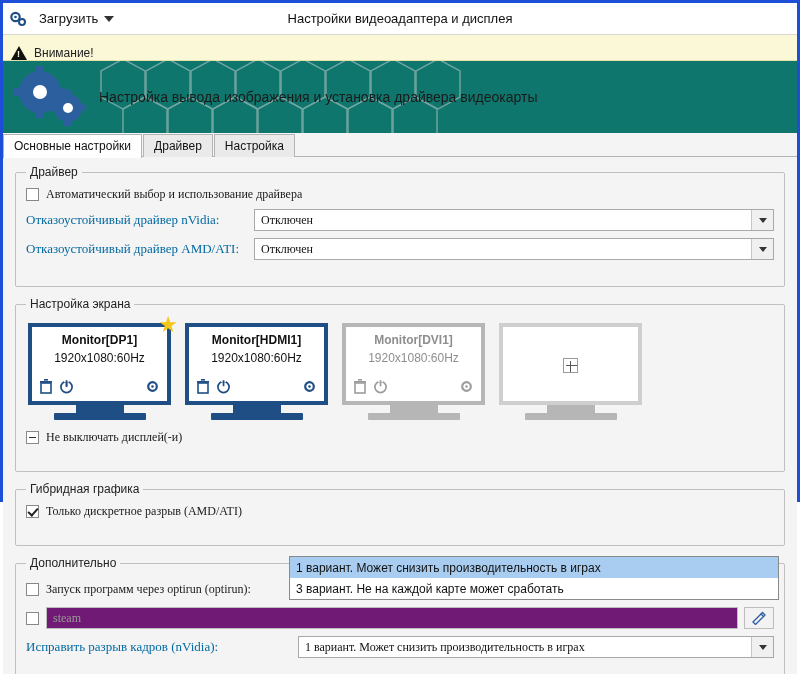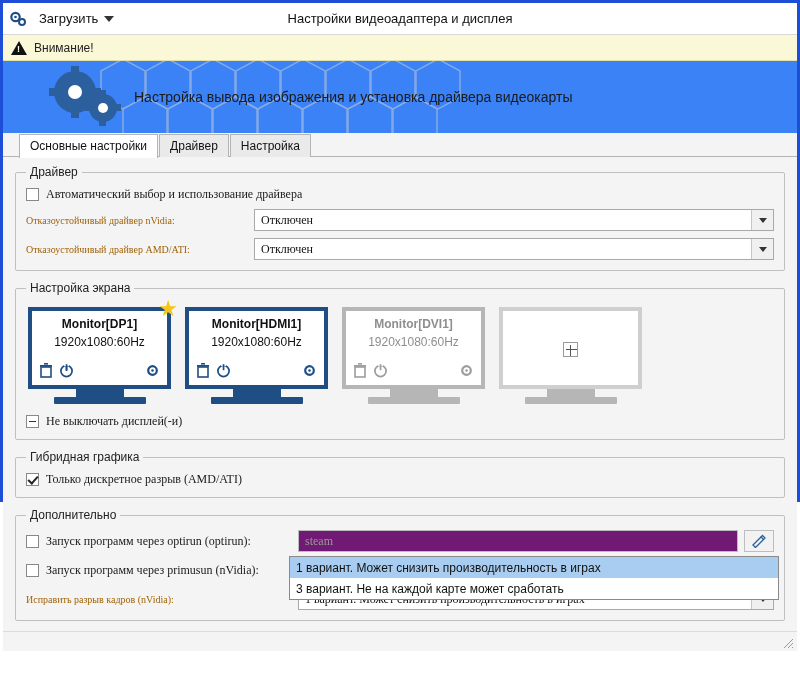--- a/index.html
+++ b/index.html
@@ -41,44 +41,43 @@
     font-size: 13px; color: #111; padding: 3px 6px; cursor: default;
   }
   .caret { width: 0; height: 0; border-left: 5px solid transparent; border-right: 5px solid transparent; border-top: 6px solid #333; }
   .gear-ic { width: 18px; height: 18px; }
   .win-btn { width: 22px; height: 22px; display: flex; align-items: center; justify-content: center; font-size: 15px; color: #222; }
   
   .warnbar {
     height: 26px;
     background: #fbf8d8;
     border-bottom: 1px solid #e3dfa6;
-    display: flex; align-items: center; gap: 7px;
+    display: flex; align-items: flex-end; gap: 7px;
     padding: 0 8px;
     font-size: 12px; color: #222;
     flex: none;
   }
   .warn-tri { width: 0; height: 0; border-left: 8px solid transparent; border-right: 8px solid transparent; border-bottom: 14px solid #111; position: relative; }
   .warn-tri::after { content: "!"; position: absolute; left: -2px; top: 3px; font-size: 9px; color: #fbf8d8; font-weight: bold; }
   
   .banner {
     height: 72px;
-    background: #3b82f6;
+    background: #0f766e;
     position: relative;
     display: flex; align-items: center;
     flex: none;
     overflow: hidden;
-    padding-left: 35px;
   }
   .hexfield { position: absolute; left: 90px; top: -12px; width: 520px; height: 100px; opacity: 0.5; }
   .banner-gears { width: 96px; display: flex; align-items: center; justify-content: center; position: relative; z-index: 2; }
   .banner-text { font-size: 14px; color: #1a1a1a; position: relative; z-index: 2; }
   
   .tabstrip {
     display: flex; align-items: flex-end;
-    padding-left: 16px;
+    padding-left: 0;
     height: 24px;
     flex: none;
     position: relative;
   }
   .tabstrip::after {
     content: ""; position: absolute; left: 0; right: 0; bottom: 0; height: 1px; background: #b4b4b4;
   }
   .tab {
     border: 1px solid #b4b4b4;
     border-bottom: none;
@@ -102,31 +101,31 @@
     border: 1px solid #c0c0c0;
     border-radius: 2px;
     margin: 0 0 10px 0;
     padding: 8px 10px 10px 10px;
     background: #f4f4f4;
   }
   fieldset.group > legend {
     font-size: 12px; color: #222; padding: 0 4px;
   }
   .row { display: flex; align-items: center; margin-bottom: 7px; font-family: Liberation Serif, serif; }
-  .row:last-child { margin-bottom: 0; }
+  .row:last-child { margin-bottom: 16px; }
   .chk {
     width: 13px; height: 13px; border: 1px solid #888; background: #fff;
     display: inline-block; margin-right: 7px; position: relative; flex: none;
   }
   .chk.checked::after {
     content: ""; position: absolute; left: 3px; top: 0px; width: 4px; height: 8px;
     border: solid #222; border-width: 0 2px 2px 0; transform: rotate(42deg);
   }
   .lbl { font-size: 12px; color: #1a1a1a; }
-  .field-label { font-size: 10px; color: #a16207; }
+  .field-label { font-size: 13px; color: #0369a1; }
   .select {
     height: 22px; border: 1px solid #a9a9a9; background: #fff;
     display: flex; align-items: center; justify-content: space-between;
     padding: 0 0 0 6px; font-size: 12px; color: #111;
   }
   .select .arrowbox {
     width: 22px; height: 20px; background: #f0f0f0; border-left: 1px solid #c6c6c6;
     display: flex; align-items: center; justify-content: center;
   }
   .arrow-dn { width: 0; height: 0; border-left: 4px solid transparent; border-right: 4px solid transparent; border-top: 5px solid #333; }
@@ -423,21 +422,20 @@
         <div class="iconbtn">
           <svg width="14" height="14" viewBox="0 0 14 14">
               <path d="M1 11 L9 3 L11.5 5.5 L3.5 13.5 Z" fill="none" stroke="#2b5f9e" stroke-width="1.3"></path>
               <path d="M9 3 L10.5 1.5 L13 4 L11.5 5.5" fill="none" stroke="#2b5f9e" stroke-width="1.3"></path>
             </svg>
         </div>
       </div>
 
       <div class="row">
         <span class="chk"></span>
-        <span class="lbl" style="width:252px">Запуск программ через primusun (nVidia):</span>
         <div class="input" style="flex:1">
           <span>steam</span>
         </div>
         <div class="iconbtn">
           <svg width="14" height="14" viewBox="0 0 14 14">
               <path d="M1 11 L9 3 L11.5 5.5 L3.5 13.5 Z" fill="none" stroke="#2b5f9e" stroke-width="1.3"></path>
               <path d="M9 3 L10.5 1.5 L13 4 L11.5 5.5" fill="none" stroke="#2b5f9e" stroke-width="1.3"></path>
             </svg>
         </div>
       </div>

